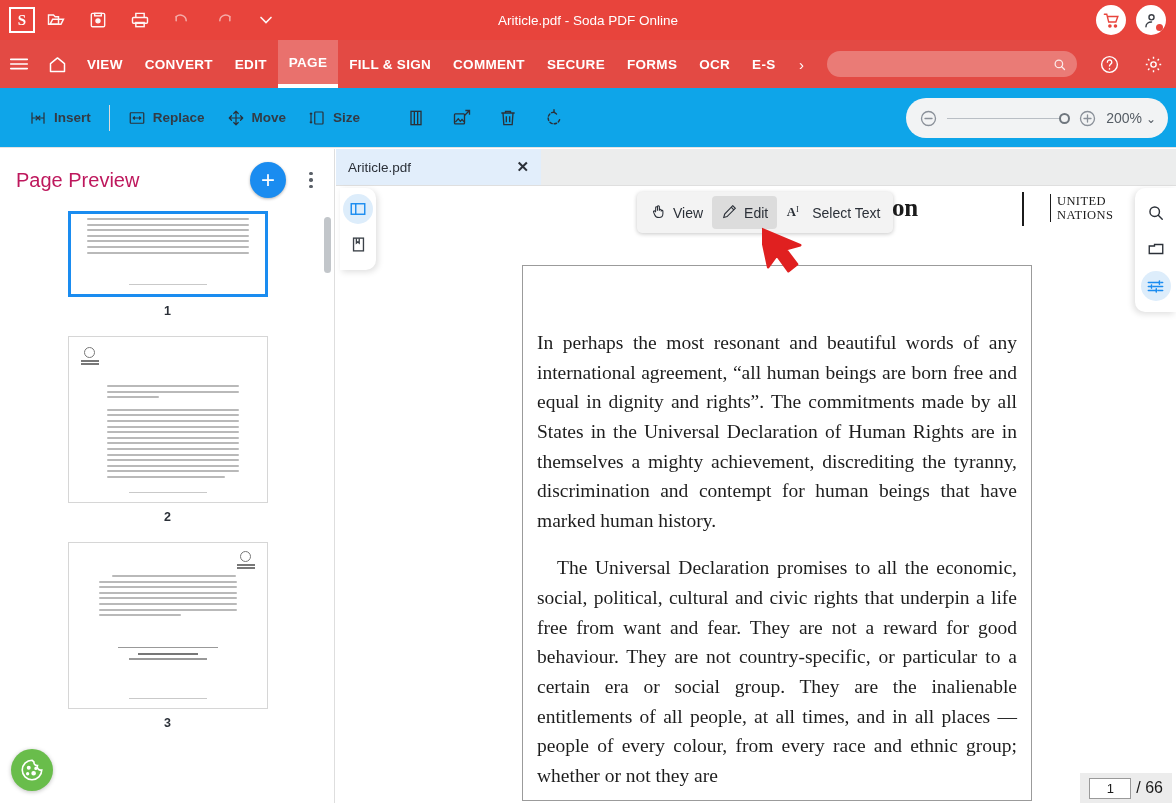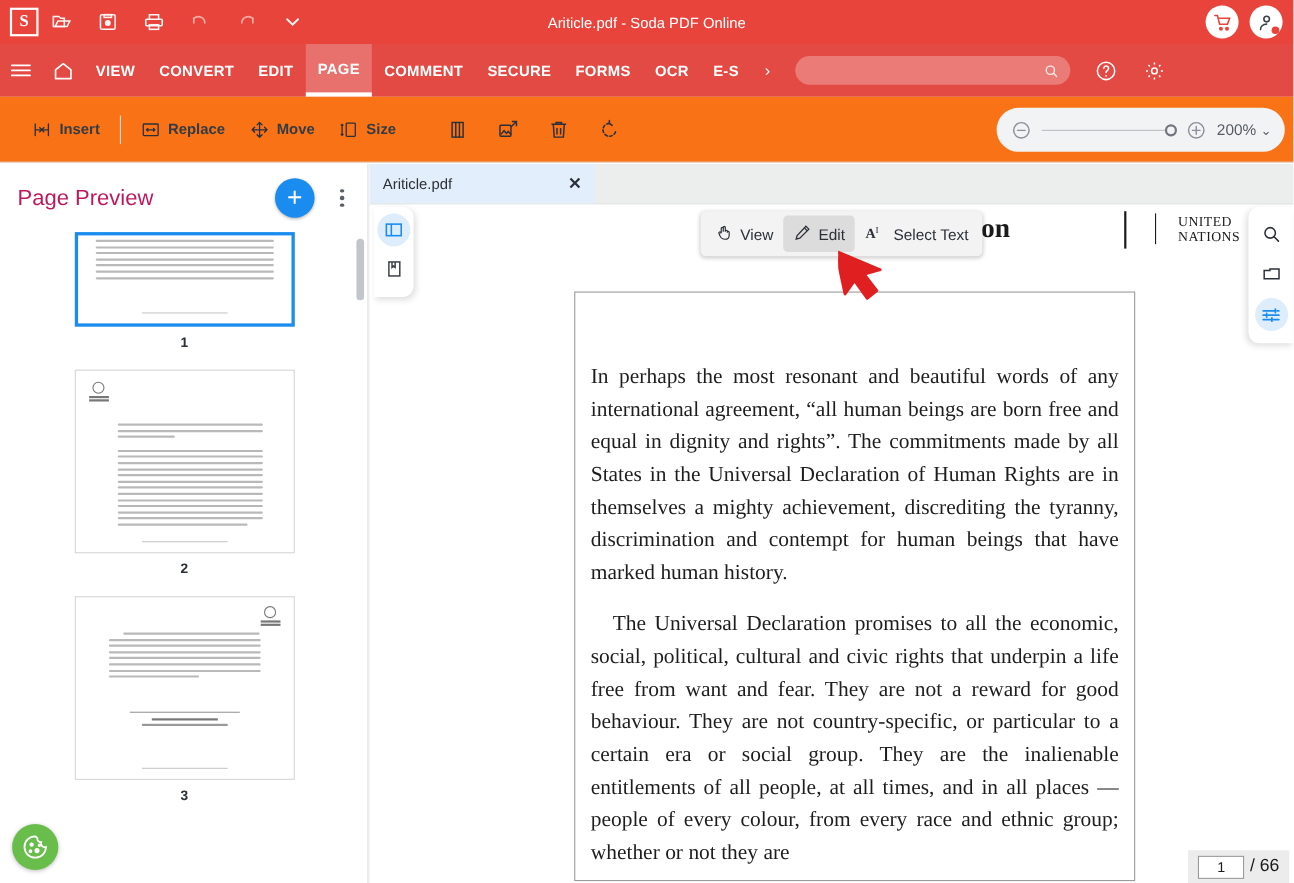--- a/index.html
+++ b/index.html
@@ -81,21 +81,21 @@
   .nav-search input {
     flex: 1; border: none; outline: none; background: transparent;
     color: #fff; font-size: 12px; font-family: inherit;
   }
   .nav-search input::placeholder { color: rgba(255,255,255,.8); }
   .nav-right-icons { display: flex; align-items: center; gap: 6px; margin-left: 14px; }
 
   
   .ribbon {
     position: absolute; left: 0; top: 88px; width: 1176px; height: 60px;
-    background: #f97316; border-bottom: 1px solid #e3e3e3;
+    background: #0ea5e9; border-bottom: 1px solid #e3e3e3;
     display: flex; align-items: center;
   }
   .rb-btn {
     height: 42px; display: flex; align-items: center; gap: 7px;
     padding: 0 11px; color: #333b45; font-size: 13.5px; font-weight: bold;
     white-space: nowrap;
   }
   .rb-ico { color: #2b3038; display: flex; align-items: center; }
   .rb-sep { width: 1px; height: 26px; background: #dcdcdc; margin: 0 7px; }
   .rb-iconbtn {
@@ -225,21 +225,21 @@
     position: absolute; left: 470px; top: 8px;
     font-family: "Liberation Serif", serif; font-size: 25px; font-weight: bold;
     color: #1b1b1b; letter-spacing: -.2px;
   }
   .pg-rule {
     position: absolute; left: 676px; top: 6px; width: 1.5px; height: 34px; background: #1b1b1b;
   }
   .un-logo {
     position: absolute; left: 704px; top: 8px;
     font-family: "Liberation Serif", serif; font-size: 12.5px; color: #1b1b1b;
-    line-height: 1.12; letter-spacing: .4px; padding-left: 20px;
+    line-height: 1.12; letter-spacing: .4px; padding-left: 6px;
     border-left: 1.5px solid #1b1b1b;
   }
   .textbox {
     position: absolute; left: 176px; top: 79px; width: 510px;
     border: 1px solid #9b9b9b; background: #ffffff;
     padding: 14px 14px 10px 14px;
   }
   .ptext {
     font-family: "Liberation Serif", serif;
     font-size: 19.5px; line-height: 1.52; color: #1d1d1d;
@@ -376,20 +376,21 @@
     <div class="nav-ico">
       <svg width="21" height="21" viewBox="0 0 24 24" fill="none" stroke="currentColor" stroke-width="1.7" stroke-linejoin="round">
         <path d="M4 11l8-6.5 8 6.5v9H4z"></path>
       </svg>
     </div>
 
     <div class="nav-item">VIEW</div>
     <div class="nav-item">CONVERT</div>
     <div class="nav-item">EDIT</div>
     <div class="nav-item active">PAGE</div>
+    <div class="nav-item">FILL &amp; SIGN</div>
     <div class="nav-item">COMMENT</div>
     <div class="nav-item">SECURE</div>
     <div class="nav-item">FORMS</div>
     <div class="nav-item">OCR</div>
     <div class="nav-item">E-S</div>
     <div class="nav-more">›</div>
 
     <div class="nav-search">
       <input type="text" placeholder="" style="">
       <svg width="15" height="15" viewBox="0 0 24 24" fill="none" stroke="rgba(255,255,255,.85)" stroke-width="2">

